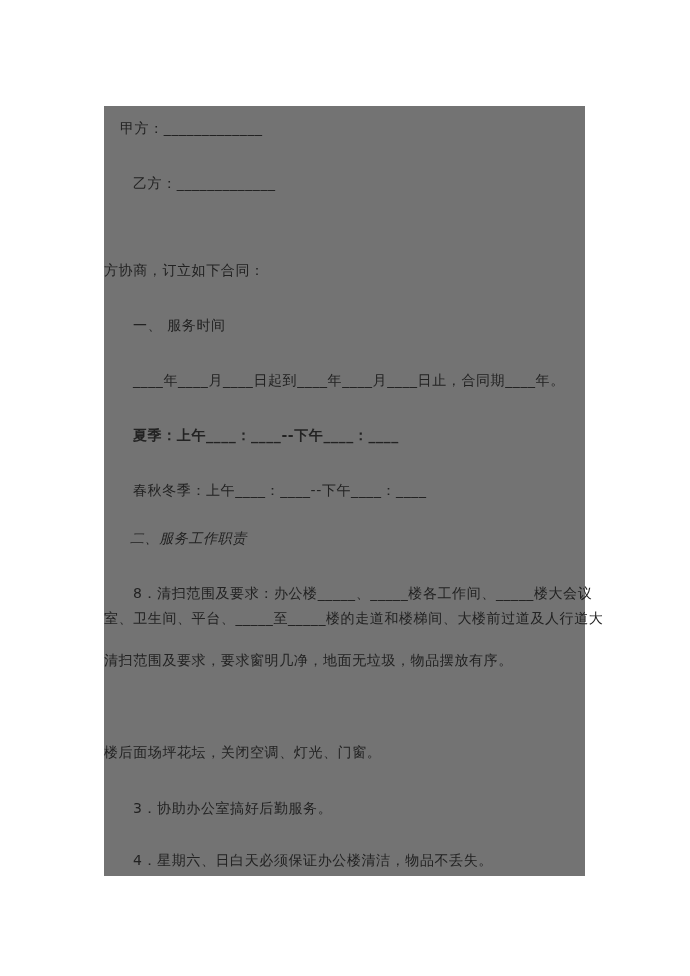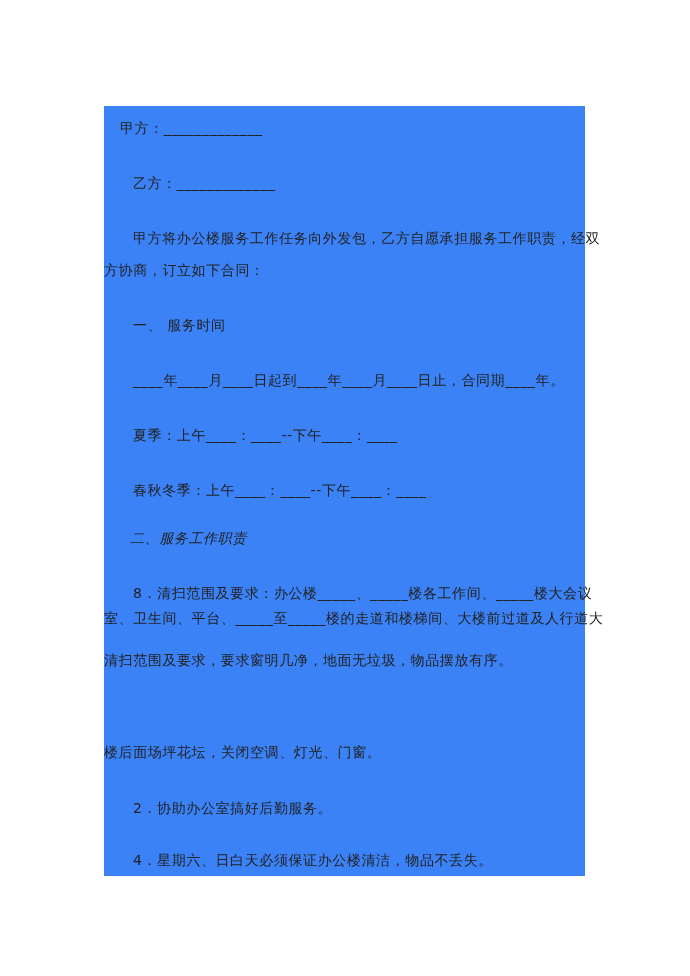--- a/index.html
+++ b/index.html
@@ -2,45 +2,44 @@
 <html><head>
 <meta charset="utf-8">
 <style>
   html, body { margin: 0; padding: 0; }
   body {
     width: 690px; height: 976px; background: #ffffff; position: relative; overflow: hidden;
     font-family: "DejaVu Sans", "Liberation Sans", sans-serif;
   }
   .page {
     position: absolute; left: 104px; top: 106px; width: 481px; height: 770px;
-    background: #3b82f6;
+    background: #737373;
   }
   .line {
     position: absolute; white-space: nowrap; font-size: 14px; color: #222222;
     line-height: 18px; letter-spacing: 0.6px;
   }
 </style>
 </head>
 <body>
 
 <div class="page">
   <div class="line" style="left:16px; top:13px;">甲方：_____________</div>
   <div class="line" style="left:29px; top:68px;">乙方：_____________</div>
 
-  <div class="line" style="left:29px; top:123px;">甲方将办公楼服务工作任务向外发包，乙方自愿承担服务工作职责，经双</div>
   <div class="line" style="left:0px; top:155px;">方协商，订立如下合同：</div>
 
   <div class="line" style="left:29px; top:210px;">一、 服务时间</div>
   <div class="line" style="left:29px; top:265px;">____年____月____日起到____年____月____日止，合同期____年。</div>
-  <div class="line" style="left:29px; top:320px;">夏季：上午____：____--下午____：____</div>
+  <div class="line" style="left:29px; top:320px;font-weight:bold;">夏季：上午____：____--下午____：____</div>
   <div class="line" style="left:29px; top:375px;">春秋冬季：上午____：____--下午____：____</div>
 
   <div class="line" style="left:26px; top:423px;font-style:italic;">二、服务工作职责</div>
 
   <div class="line" style="left:29px; top:478px;">8．清扫范围及要求：办公楼_____、_____楼各工作间、_____楼大会议</div>
   <div class="line" style="left:0px; top:503px;">室、卫生间、平台、_____至_____楼的走道和楼梯间、大楼前过道及人行道大</div>
   <div class="line" style="left:0px; top:545px;">清扫范围及要求，要求窗明几净，地面无垃圾，物品摆放有序。</div>
 
   <div class="line" style="left:0px; top:637px;">楼后面场坪花坛，关闭空调、灯光、门窗。</div>
 
-  <div class="line" style="left:29px; top:693px;">2．协助办公室搞好后勤服务。</div>
+  <div class="line" style="left:29px; top:693px;">3．协助办公室搞好后勤服务。</div>
   <div class="line" style="left:29px; top:745px;">4．星期六、日白天必须保证办公楼清洁，物品不丢失。</div>
 </div>
 
 </body></html>

